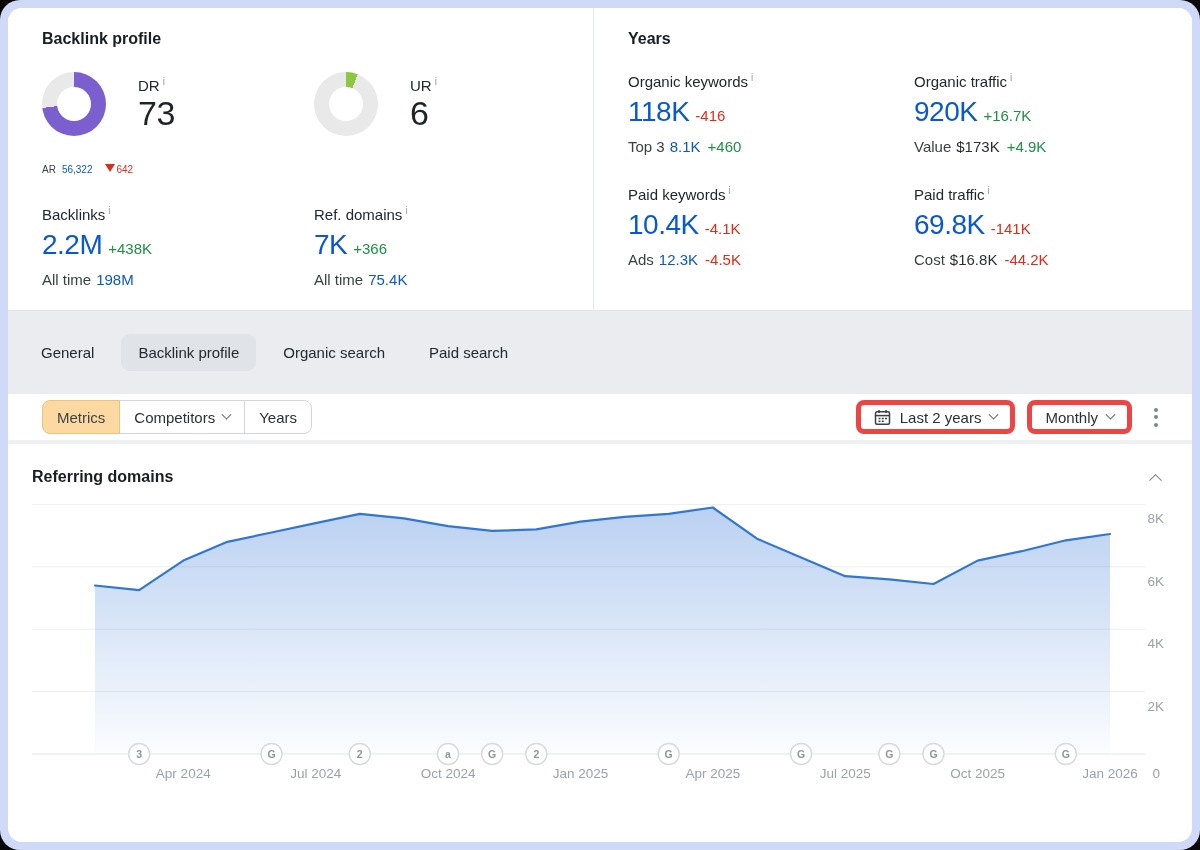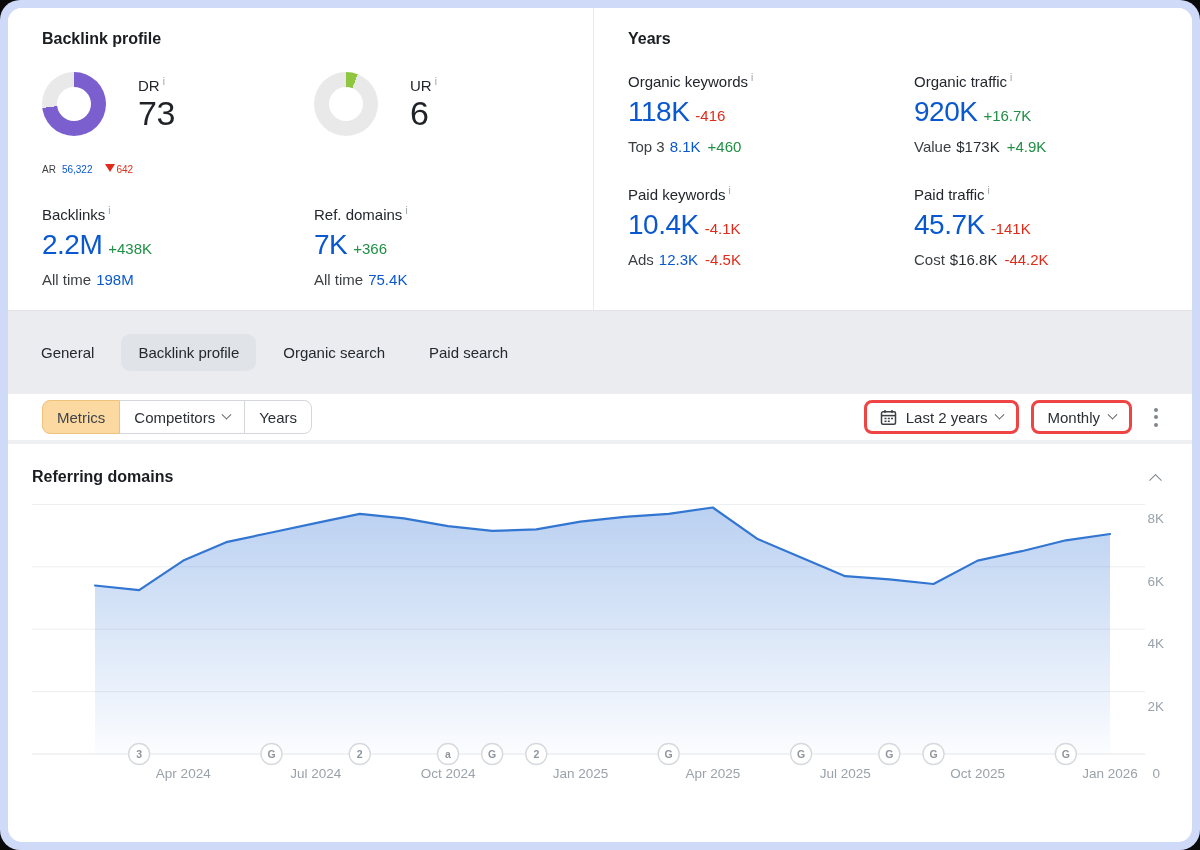--- a/index.html
+++ b/index.html
@@ -44,21 +44,21 @@
   
   .toolbar { height:46px; background:#fff; display:flex; align-items:center; padding:0 24px 0 34px; }
   .seg-group { display:flex; }
   .seg { height:34px; display:flex; align-items:center; gap:8px; padding:0 14px; font-size:15px; color:#2b3037;
     background:#fff; border:1px solid #d3d7dc; margin-left:-1px; cursor:pointer; }
   .seg:first-child { margin-left:0; border-radius:8px 0 0 8px; }
   .seg:last-child { border-radius:0 8px 8px 0; }
   .seg.metrics { background:#fcd9a1; border-color:#ecc27c; color:#3f444b; z-index:2; }
   .toolbar-right { margin-left:auto; display:flex; align-items:center; gap:12px; }
   .btn { height:34px; display:flex; align-items:center; gap:9px; padding:0 13px; font-size:15px; color:#2b3037;
-    background:#fff; border:3px solid #ef4444; border-radius:8px; cursor:pointer; }
+    background:#fff; border:5px solid #ef4444; border-radius:8px; cursor:pointer; }
   .chev { display:inline-block; width:7px; height:7px; border-right:1.7px solid #5f6368;
     border-bottom:1.7px solid #5f6368; transform:rotate(45deg) translate(-2px,-2px); }
   .kebab { width:24px; height:34px; display:flex; flex-direction:column; align-items:center;
     justify-content:center; gap:3.5px; cursor:pointer; }
   .kebab i { width:4px; height:4px; border-radius:50%; background:#80868d; }
 
   .gap-line { height:4px; background:#eef0f2; }
 
   
   .chart-card { background:#fff; padding:20px 24px 0; }
@@ -124,21 +124,21 @@
             <div class="big"><span>920K</span><span class="delta green">+16.7K</span></div>
             <div class="sub"><span>Value</span><span class="val-dark">$173K</span><span class="delta green">+4.9K</span></div>
           </div>
           <div>
             <div class="lbl"><span>Paid keywords</span><sup class="info">i</sup></div>
             <div class="big"><span>10.4K</span><span class="delta red">-4.1K</span></div>
             <div class="sub"><span>Ads</span><span class="val-blue">12.3K</span><span class="delta red">-4.5K</span></div>
           </div>
           <div>
             <div class="lbl"><span>Paid traffic</span><sup class="info">i</sup></div>
-            <div class="big"><span>45.7K</span><span class="delta red">-141K</span></div>
+            <div class="big"><span>69.8K</span><span class="delta red">-141K</span></div>
             <div class="sub"><span>Cost</span><span class="val-dark">$16.8K</span><span class="delta red">-44.2K</span></div>
           </div>
         </div>
       </div>
     </section>
 
     <nav class="tabs-band">
       <div class="tab">General</div>
       <div class="tab active">Backlink profile</div>
       <div class="tab">Organic search</div>

